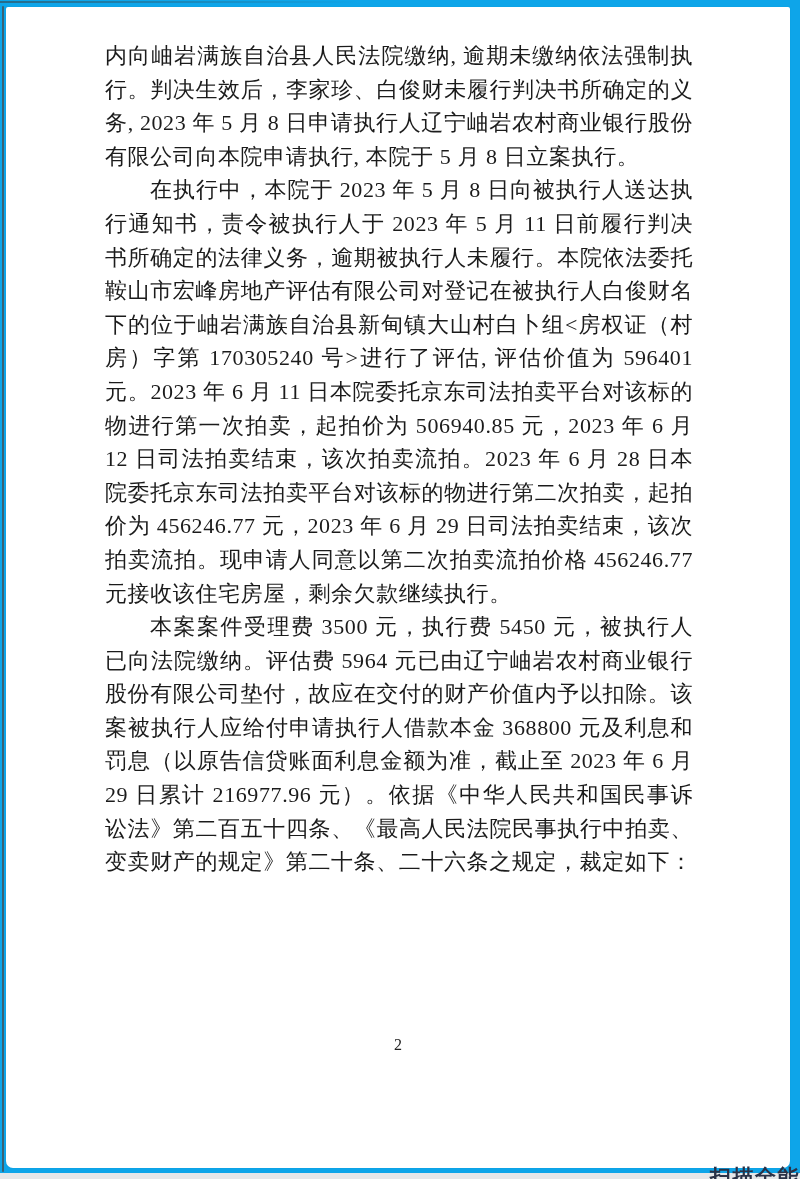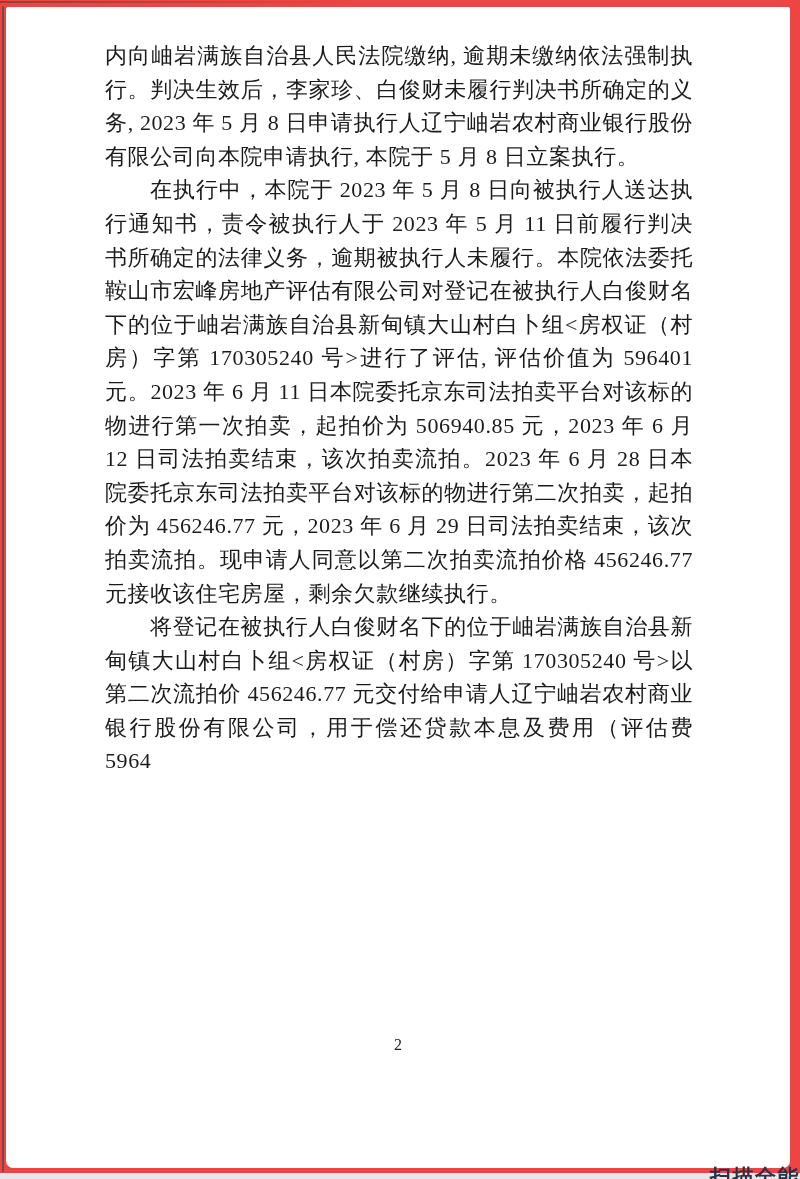--- a/index.html
+++ b/index.html
@@ -7,21 +7,21 @@
     padding: 0;
     width: 800px;
     height: 1179px;
     overflow: hidden;
     background: #efefef;
   }
   .canvas {
     position: relative;
     width: 800px;
     height: 1179px;
-    background: #ef4444;
+    background: #0ea5e9;
     overflow: hidden;
   }
   .page {
     position: absolute;
     left: 6px;
     top: 7px;
     width: 784px;
     height: 1161px;
     background: #ffffff;
     border-radius: 2px 2px 7px 7px;
@@ -122,21 +122,21 @@
 
   <div class="page"></div>
 
   <div class="edge-top"></div>
   <div class="edge-left"></div>
   <div class="bottom-band"></div>
 
   <div class="doc-text">
     <p>内向岫岩满族自治县人民法院缴纳, 逾期未缴纳依法强制执行。判决生效后，李家珍、白俊财未履行判决书所确定的义务, 2023 年 5 月 8 日申请执行人辽宁岫岩农村商业银行股份有限公司向本院申请执行, 本院于 5 月 8 日立案执行。</p>
     <p class="indent">在执行中，本院于 2023 年 5 月 8 日向被执行人送达执行通知书，责令被执行人于 2023 年 5 月 11 日前履行判决书所确定的法律义务，逾期被执行人未履行。本院依法委托鞍山市宏峰房地产评估有限公司对登记在被执行人白俊财名下的位于岫岩满族自治县新甸镇大山村白卜组&lt;房权证（村房）字第 170305240 号&gt;进行了评估, 评估价值为 596401 元。2023 年 6 月 11 日本院委托京东司法拍卖平台对该标的物进行第一次拍卖，起拍价为 506940.85 元，2023 年 6 月 12 日司法拍卖结束，该次拍卖流拍。2023 年 6 月 28 日本院委托京东司法拍卖平台对该标的物进行第二次拍卖，起拍价为 456246.77 元，2023 年 6 月 29 日司法拍卖结束，该次拍卖流拍。现申请人同意以第二次拍卖流拍价格 456246.77 元接收该住宅房屋，剩余欠款继续执行。</p>
-    <p class="indent">将登记在被执行人白俊财名下的位于岫岩满族自治县新甸镇大山村白卜组&lt;房权证（村房）字第 170305240 号&gt;以第二次流拍价 456246.77 元交付给申请人辽宁岫岩农村商业银行股份有限公司，用于偿还贷款本息及费用（评估费 5964</p>
+    <p class="indent">本案案件受理费 3500 元，执行费 5450 元，被执行人已向法院缴纳。评估费 5964 元已由辽宁岫岩农村商业银行股份有限公司垫付，故应在交付的财产价值内予以扣除。该案被执行人应给付申请执行人借款本金 368800 元及利息和罚息（以原告信贷账面利息金额为准，截止至 2023 年 6 月 29 日累计 216977.96 元）。依据《中华人民共和国民事诉讼法》第二百五十四条、《最高人民法院民事执行中拍卖、变卖财产的规定》第二十条、二十六条之规定，裁定如下：</p>
   </div>
 
   <div class="page-num">2</div>
 
   <div class="watermark">
     <div class="wm-badge">CS</div>
     <div class="wm-label">扫描全能王</div>
   </div>
 
 </div>

